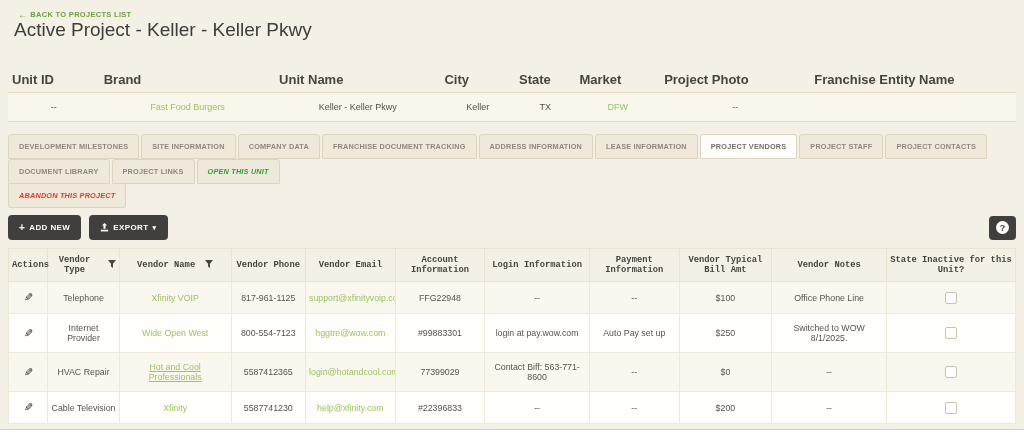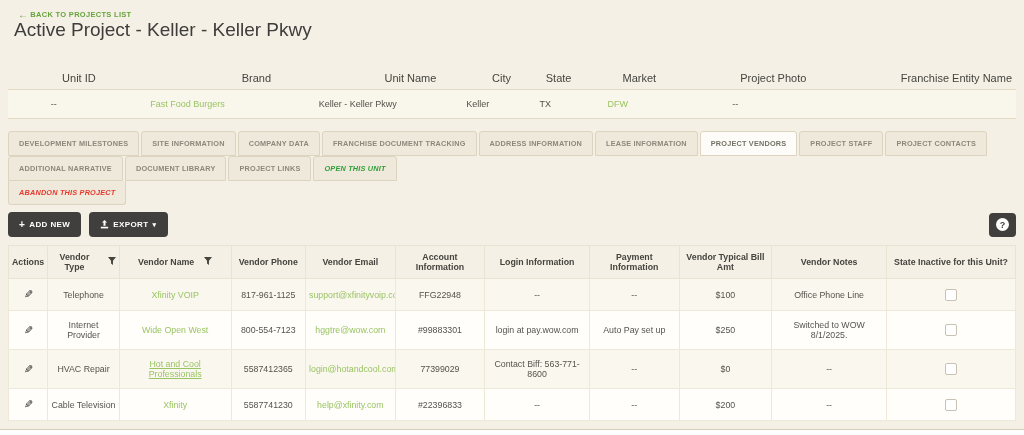--- a/index.html
+++ b/index.html
@@ -7,21 +7,21 @@
   body { background: #ffffff; font-family: "Liberation Sans", sans-serif; overflow: hidden; }
   .page { width: 1024px; height: 430px; background: #f4f0e5; border-bottom: 1px solid #d5cebd; display: flex; flex-direction: column; overflow: hidden; }
 
   
   .back-link { margin: 10px 0 0 18px; font-size: 7.5px; font-weight: bold; color: #67a33c; letter-spacing: .3px; cursor: pointer; display: inline-flex; align-items: center; gap: 2px; width: max-content; }
   .back-link .arrow { font-size: 10px; line-height: 7px; }
   .page-title { margin: 0 0 0 14px; font-size: 19px; font-weight: 400; color: #3e3d3b; }
 
   
   .unit-table { width: 1008px; margin: 26px 8px 0; border-collapse: collapse; table-layout: fixed; }
-  .unit-table th { font-size: 11px; font-weight: normal; color: #454440; padding: 5px 4px; text-align: right; }
+  .unit-table th { font-size: 13px; font-weight: bold; color: #454440; padding: 5px 4px; text-align: left; }
   .unit-table td { font-size: 9px; color: #53514c; padding: 9px 4px; text-align: center; background: #f9f6ec; border-top: 1px solid #e3dac4; border-bottom: 1px solid #e3dac4; }
   .green-link { color: #9ac464; cursor: pointer; }
 
   
   .tabs-row { margin: 12px 8px 0; display: flex; flex-wrap: wrap; align-items: center; }
   .tabs-row.second { margin-top: 0; }
   .tab { font-size: 7.3px; font-weight: bold; letter-spacing: .2px; color: #8d887c; background: #eee9da; border: 1px solid #dcd4be; border-radius: 3px 3px 0 0; padding: 7px 10px; margin-right: 2px; cursor: pointer; white-space: nowrap; }
   .tab.active { background: #fdfcf8; color: #757166; }
   .tab.open-unit { color: #2f9e38; font-style: italic; }
   .tab.abandon { color: #e8382e; font-style: italic; border-radius: 0 0 3px 3px; border-top: none; }
@@ -29,21 +29,21 @@
   
   .toolbar { margin: 7px 8px 0; display: flex; align-items: center; gap: 8px; }
   .btn-dark { background: #413f3d; color: #fff; border: none; border-radius: 4px; font-family: "Liberation Sans", sans-serif; font-size: 8px; font-weight: bold; letter-spacing: .4px; padding: 8px 11px; display: inline-flex; align-items: center; gap: 4px; cursor: pointer; }
   .btn-dark .plus { font-size: 10px; line-height: 8px; }
   .btn-dark .caret { font-size: 7px; }
   .help-btn { margin-left: auto; background: #413f3d; border: none; border-radius: 4px; width: 27px; height: 24px; display: flex; align-items: center; justify-content: center; cursor: pointer; }
   .help-circle { width: 13px; height: 13px; background: #fff; border-radius: 50%; display: flex; align-items: center; justify-content: center; font-size: 9px; font-weight: bold; color: #413f3d; }
 
   
   .vendors-table { width: 1008px; margin: 8px 8px 0; border-collapse: collapse; table-layout: fixed; background: #fffef9; border: 1px solid #e2dac6; }
-  .vendors-table th { font-size: 8.8px; font-weight: bold; color: #45443f; background: #f4f0e5; padding: 6px 3px; border: 1px solid #eae3d1; text-align: center; }
+  .vendors-table th { font-size: 8.8px; font-weight: bold; color: #45443f; background: #f4f0e5; padding: 6px 3px; border: 1px solid #eae3d1; text-align: center; font-family: Liberation Mono, monospace; }
   .vendors-table td { font-size: 8.8px; color: #55534d; padding: 9px 3px; border: 1px solid #eee8d8; text-align: center; overflow: hidden; }
   .vendors-table tr.odd td { background: #faf7ee; }
   .vendors-table tr.even td { background: #fffefa; }
   .th-flex { display: inline-flex; align-items: center; gap: 10px; }
   .funnel { cursor: pointer; }
   .pencil { font-size: 11px; color: #2f2e2c; cursor: pointer; display: inline-block; transform: scaleX(-1); }
   .ulink { text-decoration: underline; }
   .cbx { appearance: none; -webkit-appearance: none; width: 12px; height: 12px; border: 1px solid #c9c2b2; border-radius: 2px; background: #fff; cursor: pointer; vertical-align: middle; }
 </style>
 </head>
@@ -98,21 +98,20 @@
   <div class="tabs-row">
     <div class="tab">DEVELOPMENT MILESTONES</div>
     <div class="tab">SITE INFORMATION</div>
     <div class="tab">COMPANY DATA</div>
     <div class="tab">FRANCHISE DOCUMENT TRACKING</div>
     <div class="tab">ADDRESS INFORMATION</div>
     <div class="tab">LEASE INFORMATION</div>
     <div class="tab active">PROJECT VENDORS</div>
     <div class="tab">PROJECT STAFF</div>
     <div class="tab">PROJECT CONTACTS</div>
-    <div class="tab">ADDITIONAL NARRATIVE</div>
     <div class="tab">DOCUMENT LIBRARY</div>
     <div class="tab">PROJECT LINKS</div>
     <div class="tab open-unit">OPEN THIS UNIT</div>
   </div>
   <div class="tabs-row second">
     <div class="tab abandon">ABANDON THIS PROJECT</div>
   </div>
 
   <div class="toolbar">
     <button class="btn-dark">

